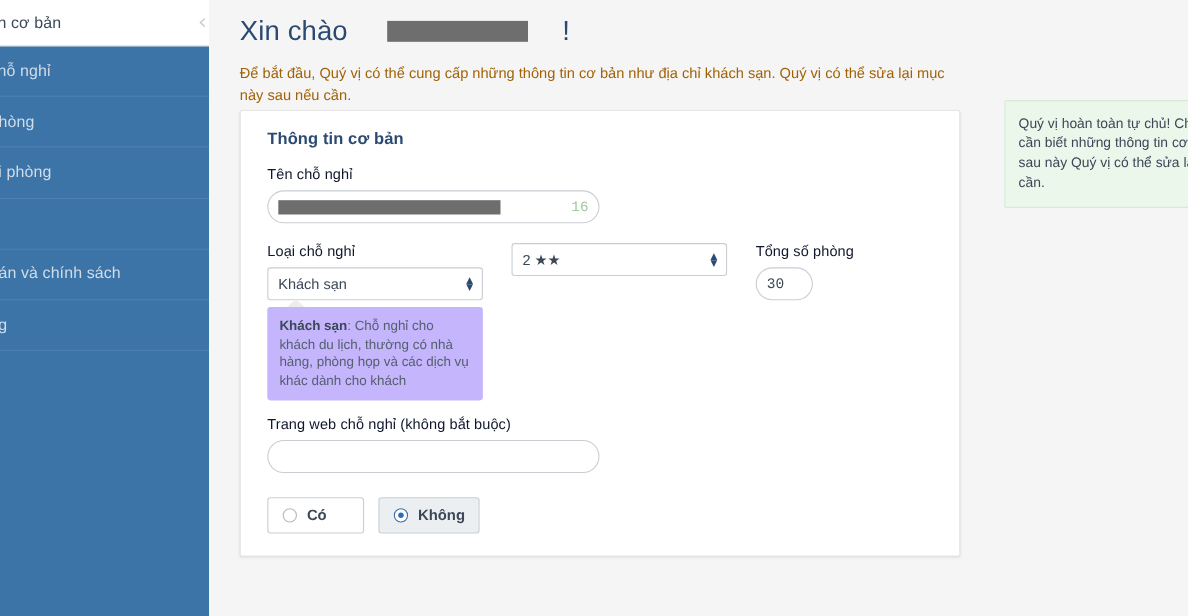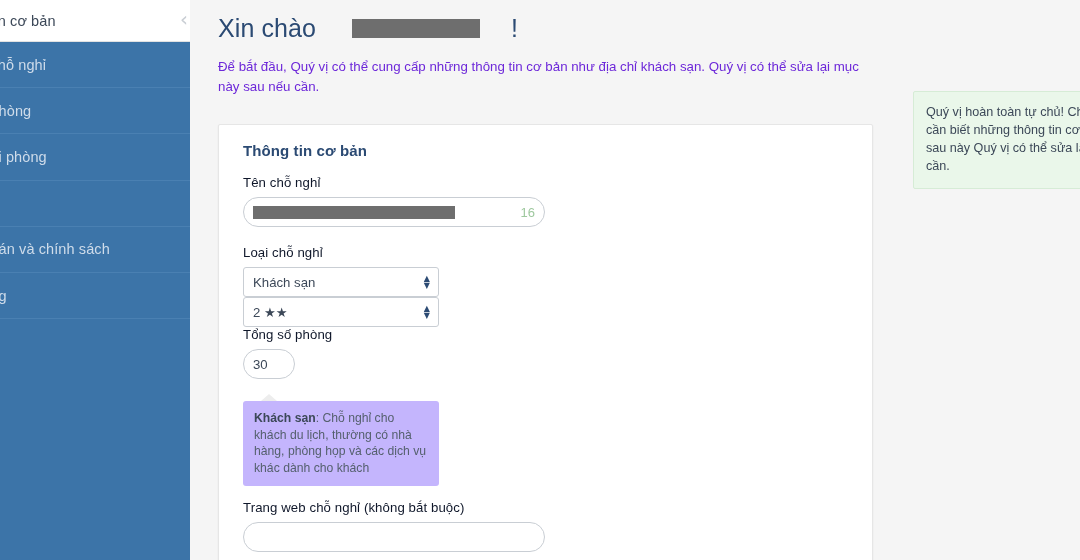--- a/index.html
+++ b/index.html
@@ -105,23 +105,23 @@
     background: #6e6e6e;
     margin: 0 3px 0 8px;
     vertical-align: middle;
   }
 
   #greeting-exclaim { font-size: 25px; color: #2b4a73; }
 
   #intro-text {
     font-size: 13.3px;
     line-height: 19.5px;
-    color: #6d28d9;
+    color: #a16207;
     width: 650px;
-    margin-bottom: 28px;
+    margin-bottom: 4px;
   }
 
   
   #form-card {
     width: 655px;
     background: #ffffff;
     border: 1px solid #e6e6e6;
     border-radius: 2px;
     box-shadow: 0 1px 2px rgba(0,0,0,.07);
     padding: 17px 24px 20px 24px;
@@ -145,20 +145,21 @@
   .txt-input {
     height: 30px;
     border: 1px solid #c9ced4;
     border-radius: 15px;
     background: #fff;
     display: flex;
     align-items: center;
     padding: 0 9px;
     font-size: 13.2px;
     color: #3c4858;
+    font-family: Liberation Mono, monospace;
   }
 
   #name-input {
     width: 302px;
     justify-content: space-between;
     margin-bottom: 18px;
   }
 
   #name-redacted-bar {
     display: inline-block;
@@ -169,22 +170,21 @@
 
   #name-counter {
     font-size: 13px;
     color: #9ec89e;
   }
 
   
   #field-row {
     display: flex;
     gap: 0;
-    margin-bottom: 22px;
-    flex-direction: column;
+    margin-bottom: 6px;
   }
 
   .col-type   { width: 222px; }
   .col-stars  { width: 222px; }
   .col-rooms  { width: 110px; }
 
   .sel-wrap {
     position: relative;
     height: 30px;
     border: 1px solid #c9ced4;

